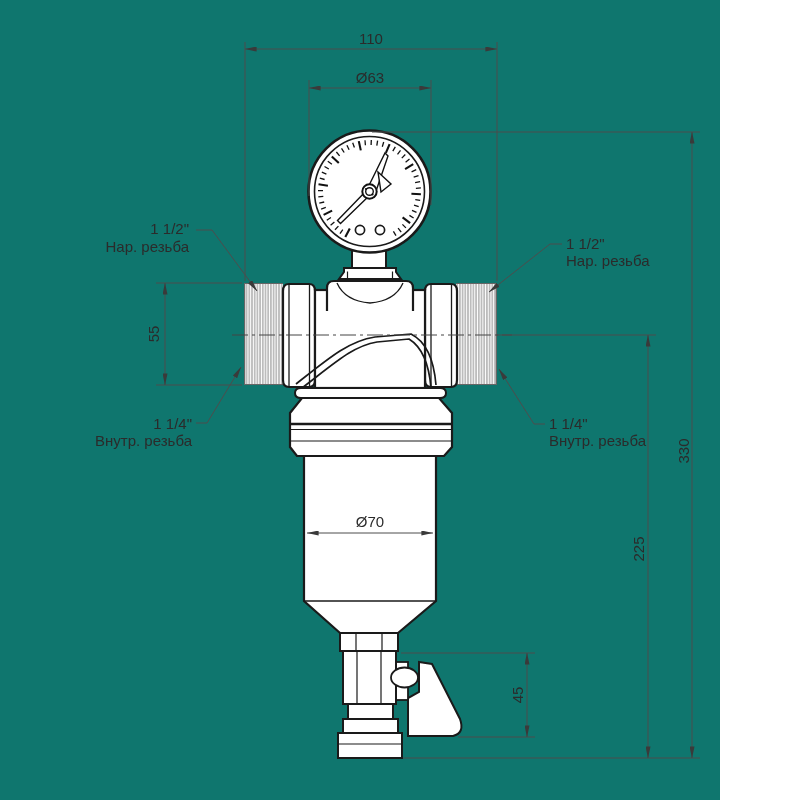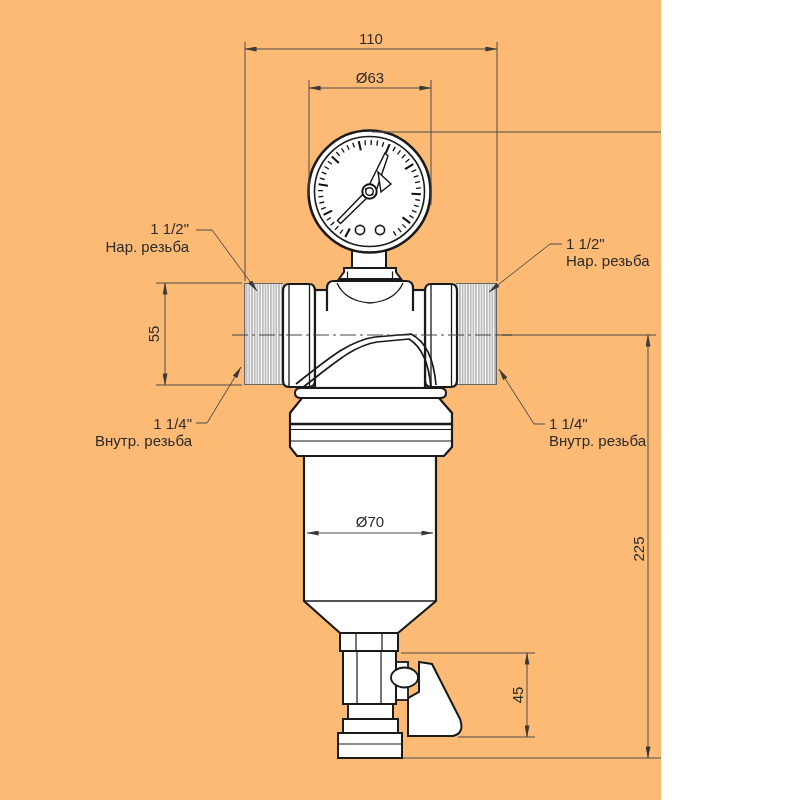--- a/index.html
+++ b/index.html
@@ -1,16 +1,16 @@
 <!DOCTYPE html>
 <html><head>
 <meta charset="utf-8">
 <style>
   html,body{margin:0;padding:0;background:#fff;}
-  .canvas{position:relative;width:661px;height:800px;background:#fdba74;overflow:hidden;
+  .canvas{position:relative;width:720px;height:800px;background:#0f766e;overflow:hidden;
           font-family:"Liberation Sans", sans-serif;}
   svg{position:absolute;inset:0;}
   text{font-family:"Liberation Sans", sans-serif;fill:#2b2b2b;}
   .dimtxt{font-size:15px;}
   .lbltxt{font-size:15px;}
 </style>
 </head>
 <body>
 
 <div class="canvas">

